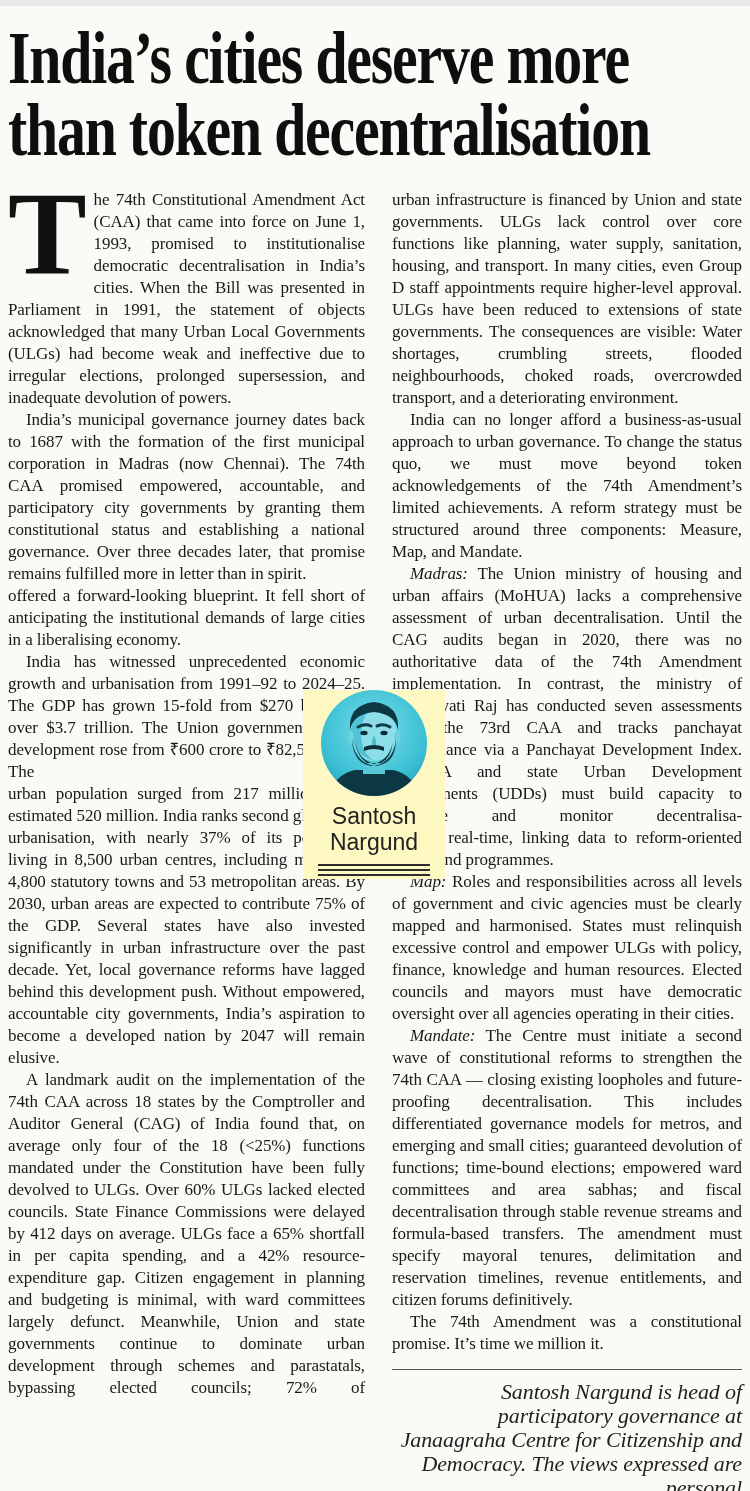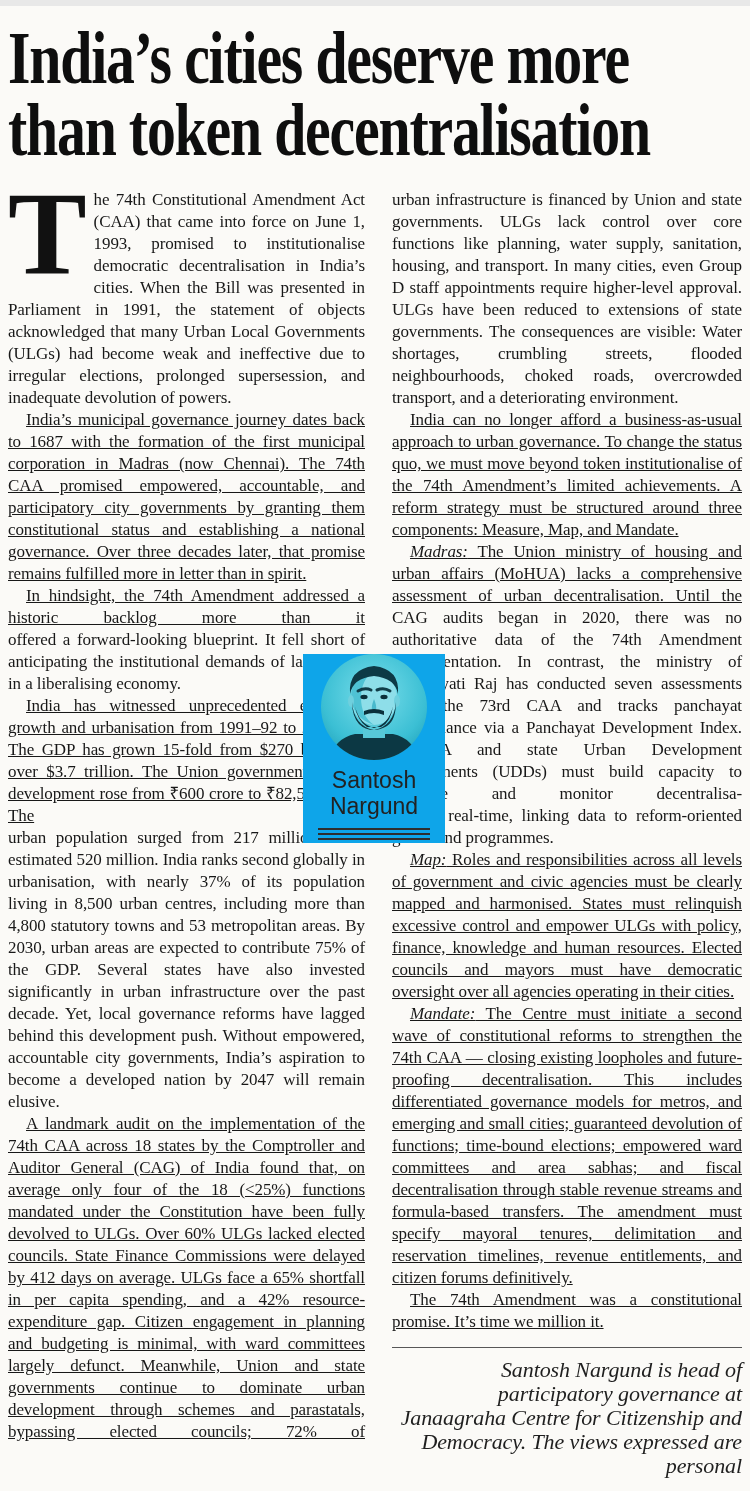--- a/index.html
+++ b/index.html
@@ -33,35 +33,35 @@
     grid-template-columns:357px 350px;
     column-gap:27px;
   }
   .col{
     text-align:justify;
     font-size:17px;line-height:22px;
     letter-spacing:-0.1px;
     hyphens:auto;-webkit-hyphens:auto;
   }
   p.seg{margin:0;padding:0;}
-  .pindent{text-indent:18px;text-decoration:underline;}
+  .pindent{text-indent:18px;}
   .jlast{text-align-last:justify;}
   .narrow-r{margin-right:64px;}
   .narrow-l{margin-left:73px;}
   .lead{font-style:italic;}
   .dropcap{
     float:left;
     font-size:118px;line-height:88px;
     padding:2px 7px 0 0;
     font-weight:bold;color:#111;
   }
   
   .photo-block{
-    position:absolute;left:303px;top:648px;width:142px;
-    text-align:center;background:#0ea5e9;
+    position:absolute;left:303px;top:684px;width:142px;
+    text-align:center;background:#fef9c3;
   }
   .photo-block svg{display:block;margin:0 auto;}
   .caption{
     font-family:"Liberation Sans", sans-serif;
     font-size:23px;line-height:26px;color:#222;
     margin-top:7px;text-align:center;
   }
   .caption-rules{margin:9px auto 0;width:112px;}
   .caption-rules div{height:2px;background:#2e2e2e;margin-bottom:3px;}
   
@@ -83,30 +83,29 @@
   <h1 class="headline" style="margin:0;">
     <div>India’s cities deserve more</div>
     <div>than token decentralisation</div>
   </h1>
 
   <div class="columns">
 
     <div class="col">
       <p class="seg"><span class="dropcap">T</span><span>he 74th Constitutional Amendment Act (CAA) that came into force on June 1, 1993, promised to institutionalise democratic decentralisation in India’s cities. When the Bill was presented in Parliament in 1991, the statement of objects acknowledged that many Urban Local Governments (ULGs) had become weak and ineffective due to irregular elections, prolonged supersession, and inadequate devolution of powers.</span></p>
       <p class="seg pindent">India’s municipal governance journey dates back to 1687 with the formation of the first municipal corporation in Madras (now Chennai). The 74th CAA promised empowered, accountable, and participatory city governments by granting them constitutional status and establishing a national governance. Over three decades later, that promise remains fulfilled more in letter than in spirit.</p>
-      <p class="seg pindent jlast">In hindsight, the 74th Amendment addressed a historic backlog more than it</p>
       <p class="seg narrow-r">offered a forward-looking blueprint. It fell short of anticipating the institutional demands of large cities in a liberalising economy.</p>
       <p class="seg pindent narrow-r jlast">India has witnessed unprecedented economic growth and urbanisation from 1991–92 to 2024–25. The GDP has grown 15-fold from $270 billion to over $3.7 trillion. The Union government’s urban development rose from ₹600 crore to ₹82,576 crore. The</p>
       <p class="seg">urban population surged from 217 million to an estimated 520 million. India ranks second globally in urbanisation, with nearly 37% of its population living in 8,500 urban centres, including more than 4,800 statutory towns and 53 metropolitan areas. By 2030, urban areas are expected to contribute 75% of the GDP. Several states have also invested significantly in urban infrastructure over the past decade. Yet, local governance reforms have lagged behind this development push. Without empowered, accountable city governments, India’s aspiration to become a developed nation by 2047 will remain elusive.</p>
       <p class="seg pindent jlast">A landmark audit on the implementation of the 74th CAA across 18 states by the Comptroller and Auditor General (CAG) of India found that, on average only four of the 18 (&lt;25%) functions mandated under the Constitution have been fully devolved to ULGs. Over 60% ULGs lacked elected councils. State Finance Commissions were delayed by 412 days on average. ULGs face a 65% shortfall in per capita spending, and a 42% resource-expenditure gap. Citizen engagement in planning and budgeting is minimal, with ward committees largely defunct. Meanwhile, Union and state governments continue to dominate urban development through schemes and parastatals, bypassing elected councils; 72% of</p>
     </div>
 
     <div class="col">
       <p class="seg">urban infrastructure is financed by Union and state governments. ULGs lack control over core functions like planning, water supply, sanitation, housing, and transport. In many cities, even Group D staff appointments require higher-level approval. ULGs have been reduced to extensions of state governments. The consequences are visible: Water shortages, crumbling streets, flooded neighbourhoods, choked roads, overcrowded transport, and a deteriorating environment.</p>
-      <p class="seg pindent">India can no longer afford a business-as-usual approach to urban governance. To change the status quo, we must move beyond token institutionalise of the 74th Amendment’s limited achievements. A reform strategy must be structured around three components: Measure, Map, and Mandate.</p>
+      <p class="seg pindent">India can no longer afford a business-as-usual approach to urban governance. To change the status quo, we must move beyond token acknowledgements of the 74th Amendment’s limited achievements. A reform strategy must be structured around three components: Measure, Map, and Mandate.</p>
       <p class="seg pindent jlast"><span class="lead">Madras:</span><span> The Union ministry of housing and urban affairs (MoHUA) lacks a comprehensive assessment of urban decentralisation. Until the</span></p>
       <p class="seg narrow-l jlast">CAG audits began in 2020, there was no authoritative data of the 74th Amendment implementation. In contrast, the ministry of Panchayati Raj has conducted seven assessments since the 73rd CAA and tracks panchayat performance via a Panchayat Development Index. MoHUA and state Urban Development Departments (UDDs) must build capacity to measure and monitor decentralisa-</p>
       <p class="seg">tion in real-time, linking data to reform-oriented grants and programmes.</p>
       <p class="seg pindent"><span class="lead">Map:</span><span> Roles and responsibilities across all levels of government and civic agencies must be clearly mapped and harmonised. States must relinquish excessive control and empower ULGs with policy, finance, knowledge and human resources. Elected councils and mayors must have democratic oversight over all agencies operating in their cities.</span></p>
       <p class="seg pindent"><span class="lead">Mandate:</span><span> The Centre must initiate a second wave of constitutional reforms to strengthen the 74th CAA — closing existing loopholes and future-proofing decentralisation. This includes differentiated governance models for metros, and emerging and small cities; guaranteed devolution of functions; time-bound elections; empowered ward committees and area sabhas; and fiscal decentralisation through stable revenue streams and formula-based transfers. The amendment must specify mayoral tenures, delimitation and reservation timelines, revenue entitlements, and citizen forums definitively.</span></p>
       <p class="seg pindent">The 74th Amendment was a constitutional promise. It’s time we million it.</p>
 
       <div class="footer">
         <span>Santosh Nargund is head of participatory governance at Janaagraha Centre for Citizenship and Democracy. The views expressed are personal</span>
       </div>

